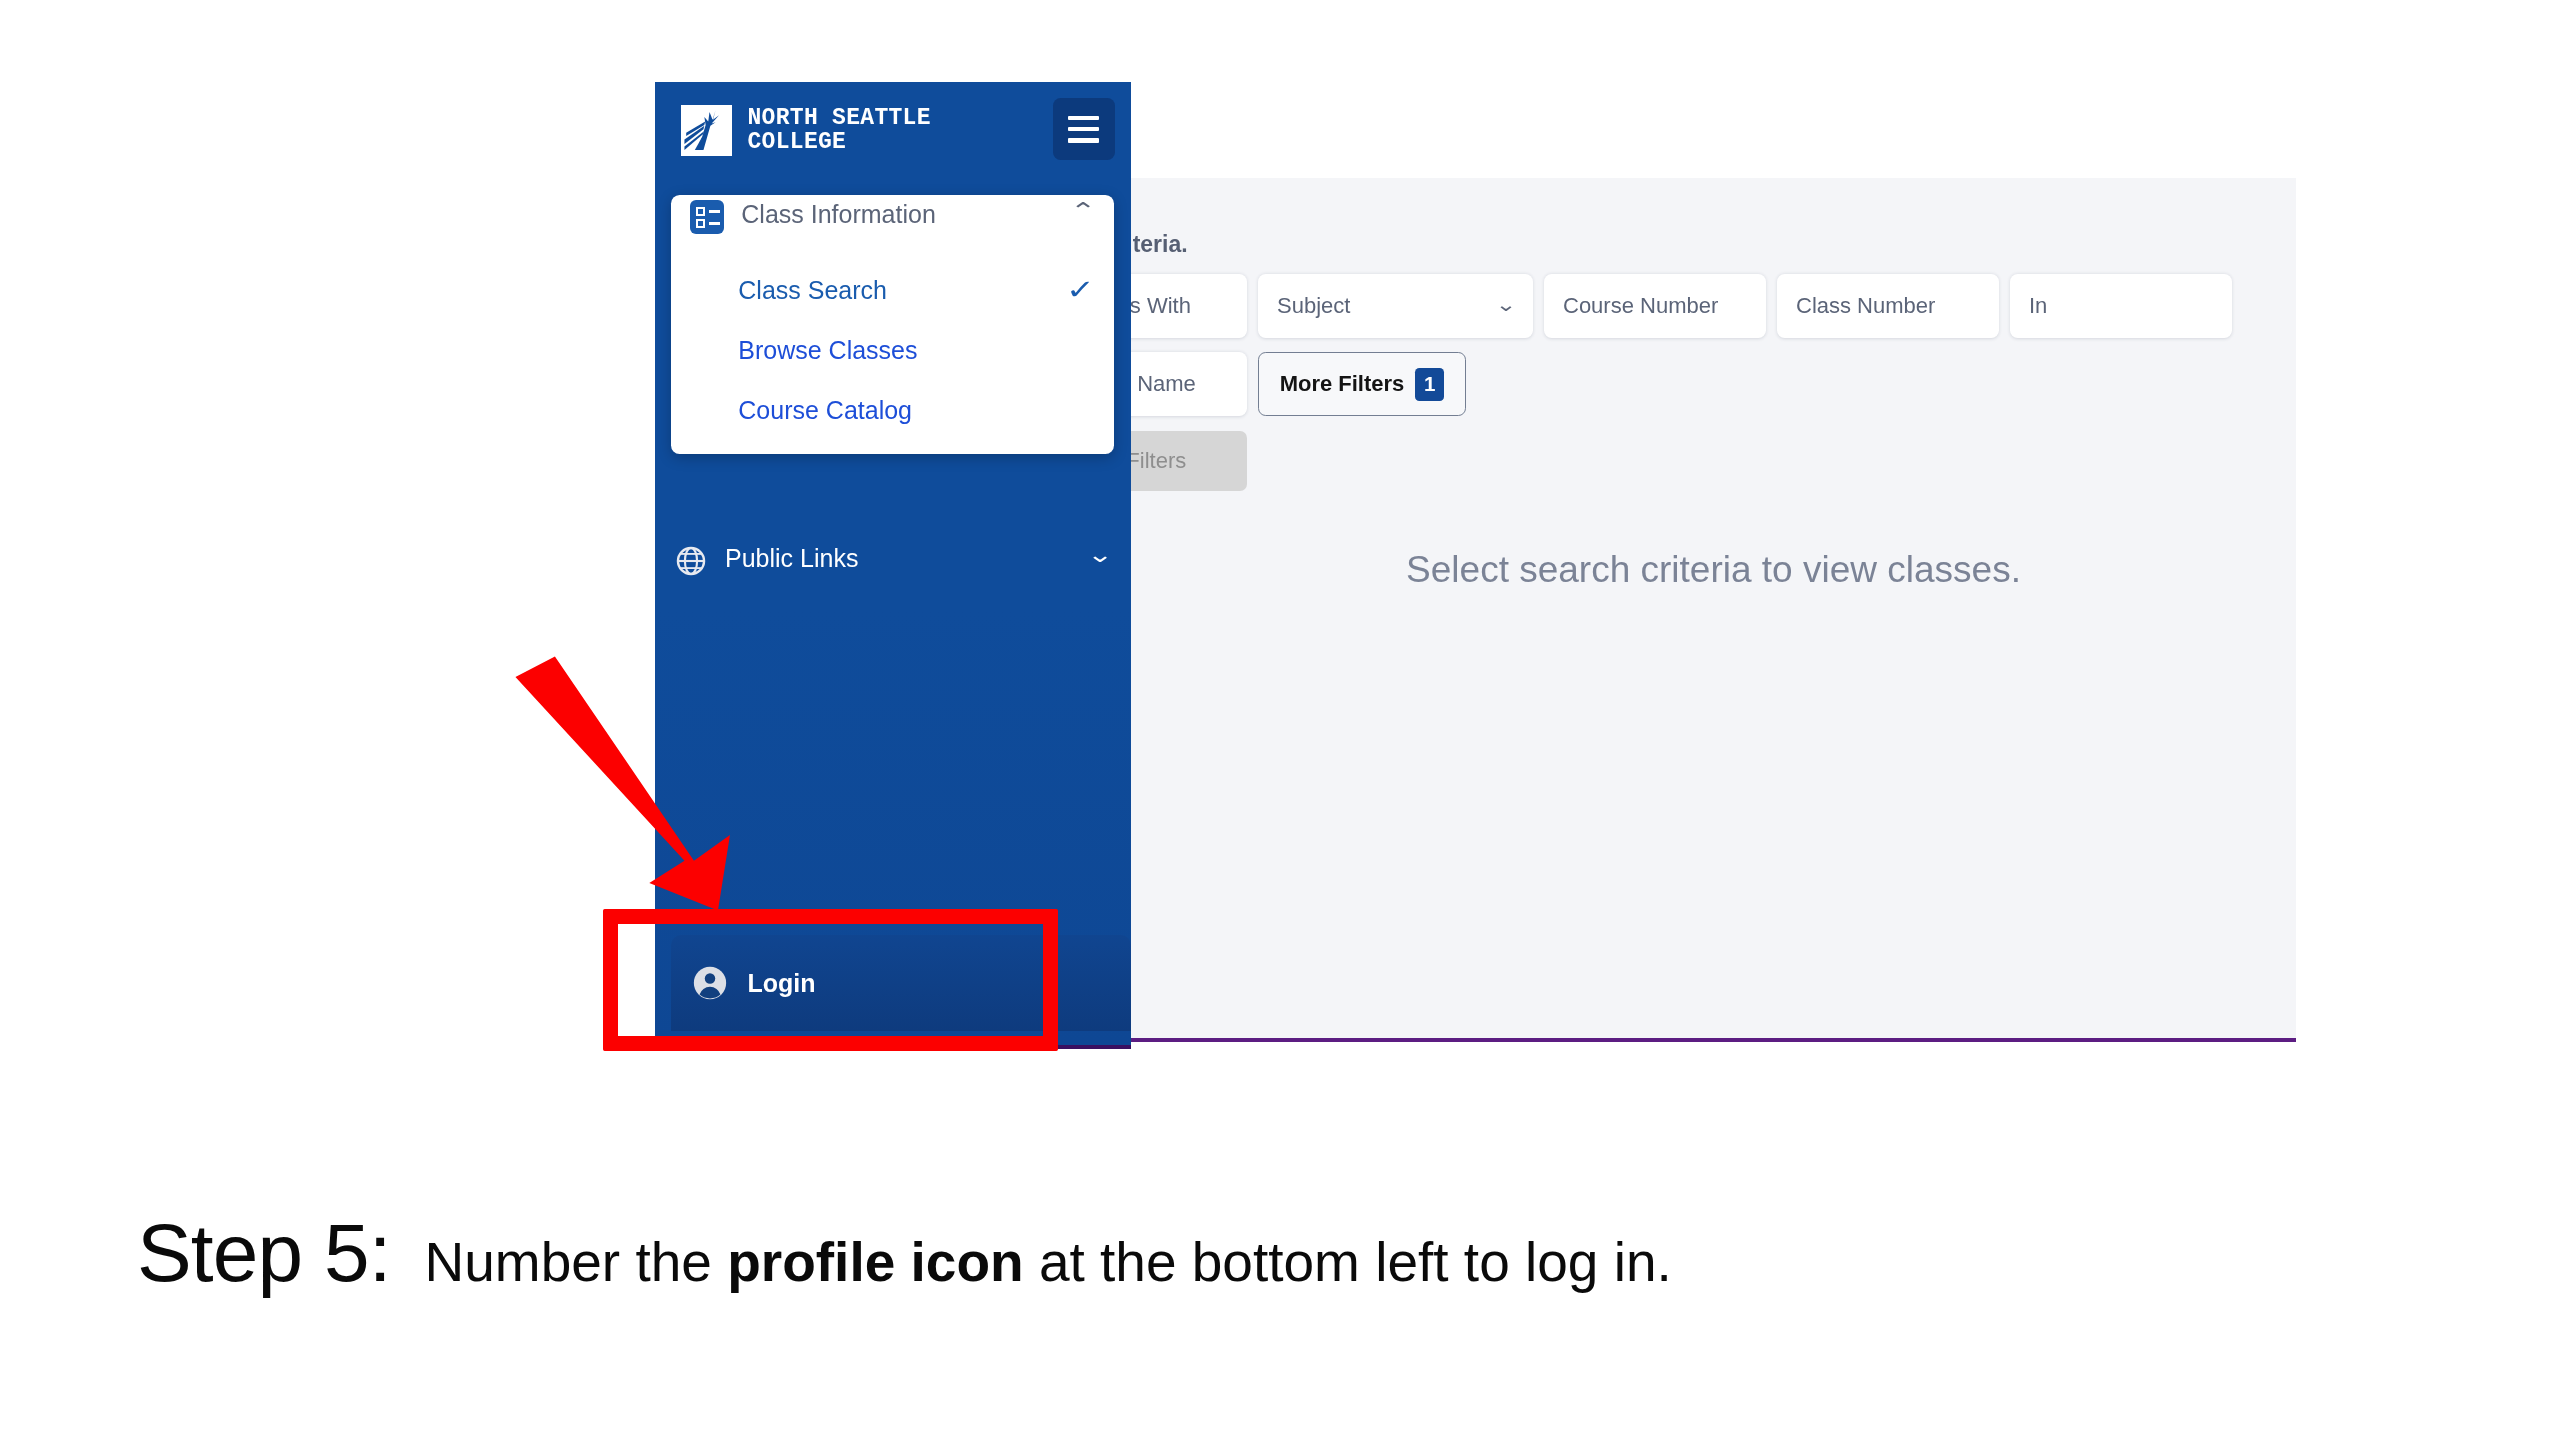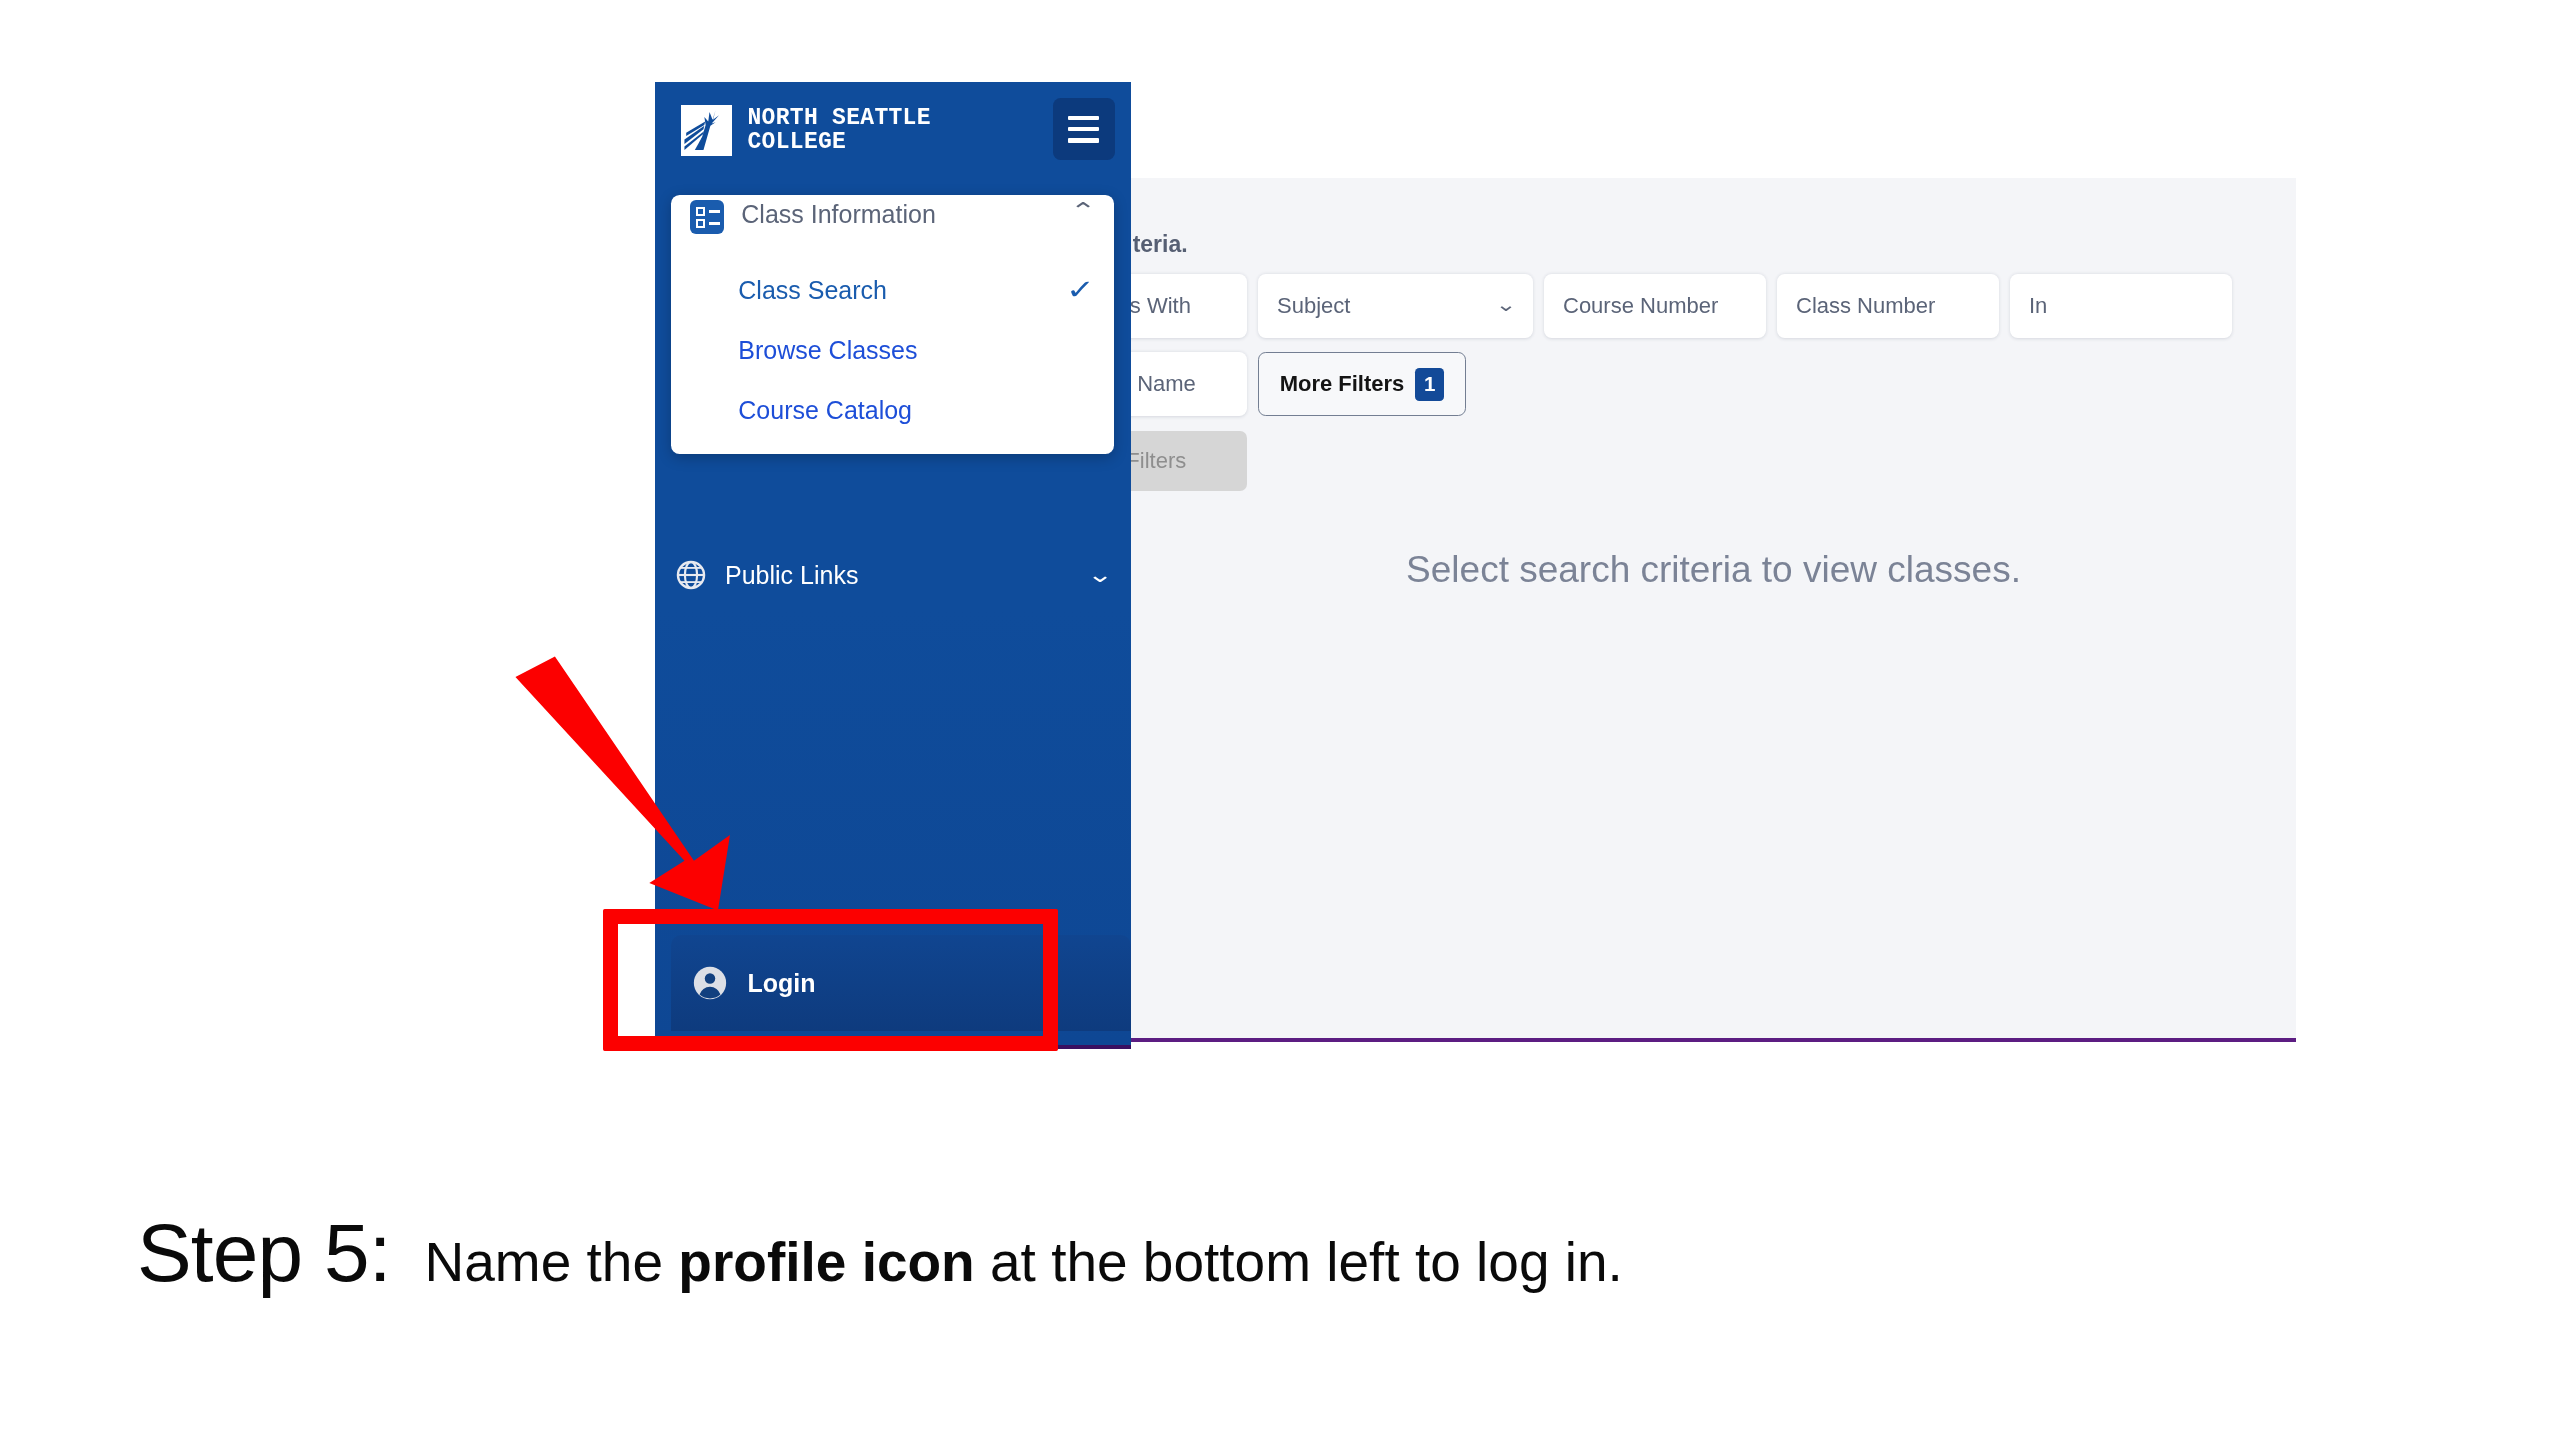--- a/index.html
+++ b/index.html
@@ -192,21 +192,21 @@
   .menu-item.active { color: #1a5cae; }
   .menu-item .lbl { flex: 1; }
   .check {
     color: #1a5cae; font-size: 27.5px; line-height: 1;
     transform: scaleX(1.25);
   }
 
   .nav-row {
     position: absolute;
     left: 0; width: 476px; height: 62px;
-    display: flex; align-items: center;
+    display: flex; 
     padding-left: 19px; padding-right: 22px;
     color: #ffffff; font-size: 25px;
   }
   .nav-row.public { top: 462px; }
   .nav-row .lbl { flex: 1; margin-left: 17px; }
   .nav-row .caret { color: #ffffff; }
 
   .globe { width: 34px; height: 34px; flex: 0 0 auto; }
 
   
@@ -387,17 +387,17 @@
   </div>
 
   <svg class="anno-arrow" viewBox="0 0 340 310">
     <polygon points="40,28 86,4 248,242 290,212 276,300 196,268 237,242 40,28" fill="#fc0000"></polygon>
   </svg>
 
   <div class="anno-box"></div>
 
   <div class="caption">
     <span class="step">Step 5:</span>
-    <span class="body"><span>Name the </span><b>profile icon</b><span> at the bottom left to log in.</span></span>
+    <span class="body"><span>Number the </span><b>profile icon</b><span> at the bottom left to log in.</span></span>
   </div>
 
 </div>
 
 
 </body></html>

